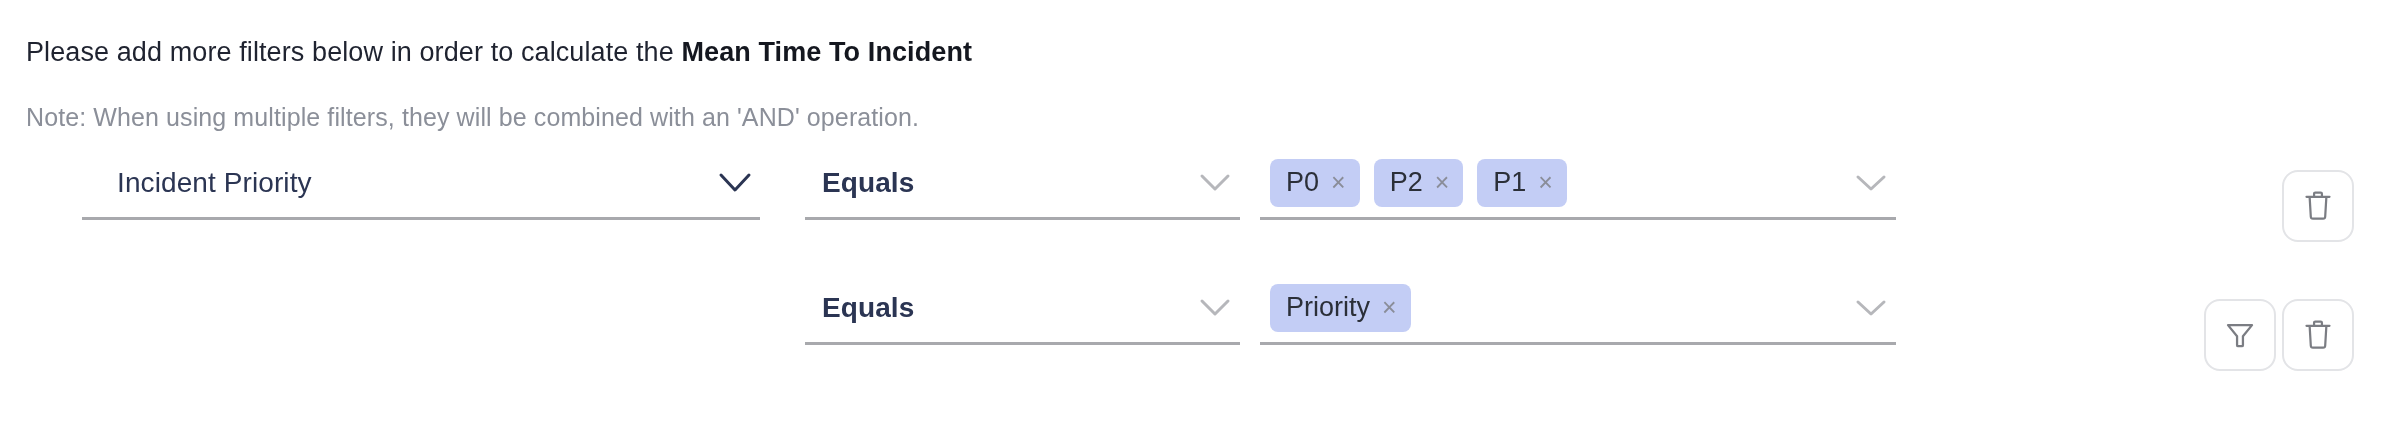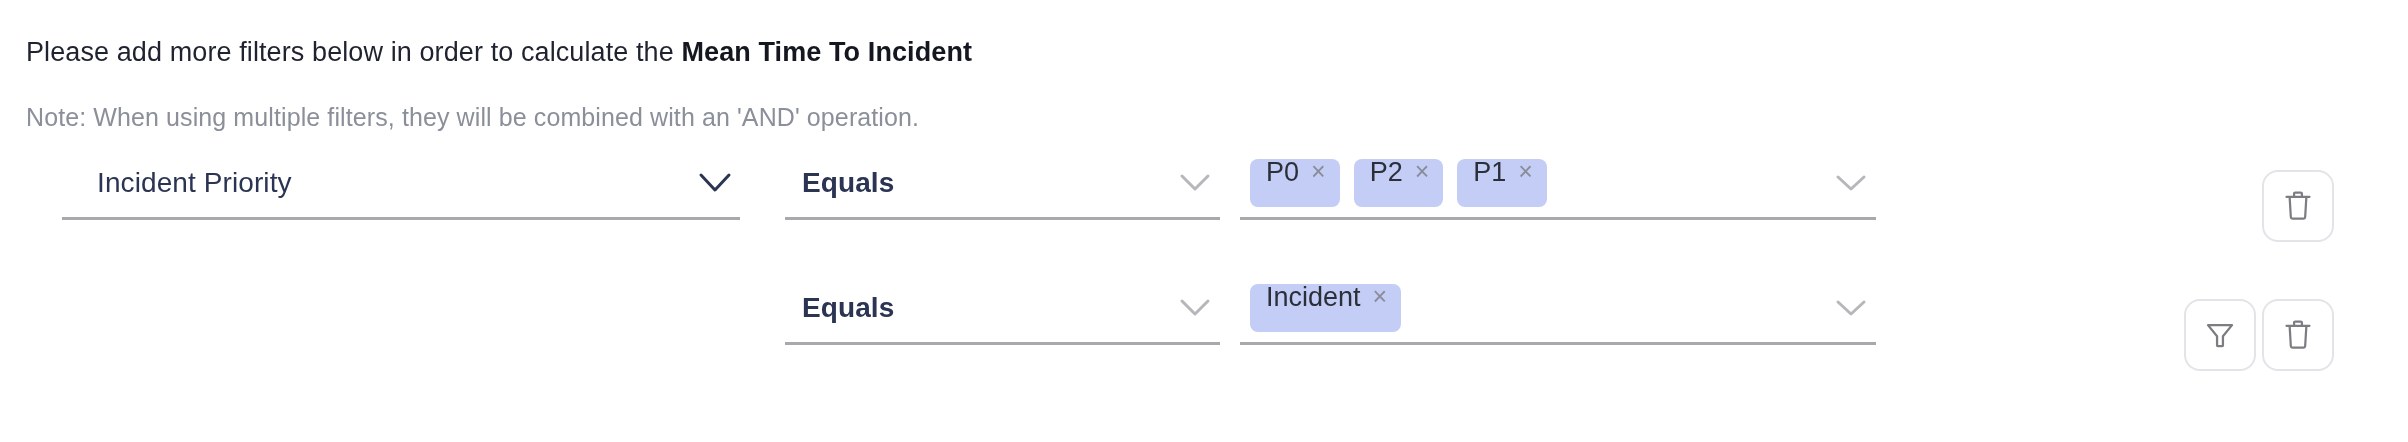--- a/index.html
+++ b/index.html
@@ -45,20 +45,21 @@
     letter-spacing: 0.1px;
     margin-top: 8px;
   }
 
   
   .rows {
     position: absolute;
     left: 0;
     top: 148px;
     width: 2408px;
+    padding-left: 20px;
   }
   .filter-row {
     position: relative;
     height: 125px;
   }
 
   
   .cell {
     position: absolute;
     height: 72px;
@@ -90,21 +91,21 @@
 
   
   .tags {
     display: flex;
     align-items: center;
     gap: 14px;
     margin-left: 10px;
   }
   .tag {
     display: inline-flex;
-    align-items: flex-start;
+    align-items: center;
     gap: 12px;
     background: #c3cdf5;
     border-radius: 8px;
     height: 48px;
     padding: 0 14px 0 16px;
   }
   .tag-label {
     font-size: 27px;
     color: #2b2f38;
     line-height: 1;
@@ -210,21 +211,21 @@
         <span class="chev">
           <svg width="34" height="22" viewBox="0 0 34 22">
               <path d="M4 4 L17 17 L30 4" fill="none" stroke="#b6b7bb" stroke-width="3" stroke-linecap="round" stroke-linejoin="round"></path>
             </svg>
         </span>
       </div>
 
       <div class="cell cell-values">
         <div class="tags">
           <span class="tag">
-            <span class="tag-label">Incident</span>
+            <span class="tag-label">Priority</span>
             <span class="tag-x">×</span>
           </span>
         </div>
         <span class="chev">
           <svg width="34" height="22" viewBox="0 0 34 22">
               <path d="M4 5 L17 17 L30 5" fill="none" stroke="#b6b7bb" stroke-width="3" stroke-linecap="round" stroke-linejoin="round"></path>
             </svg>
         </span>
       </div>
 

